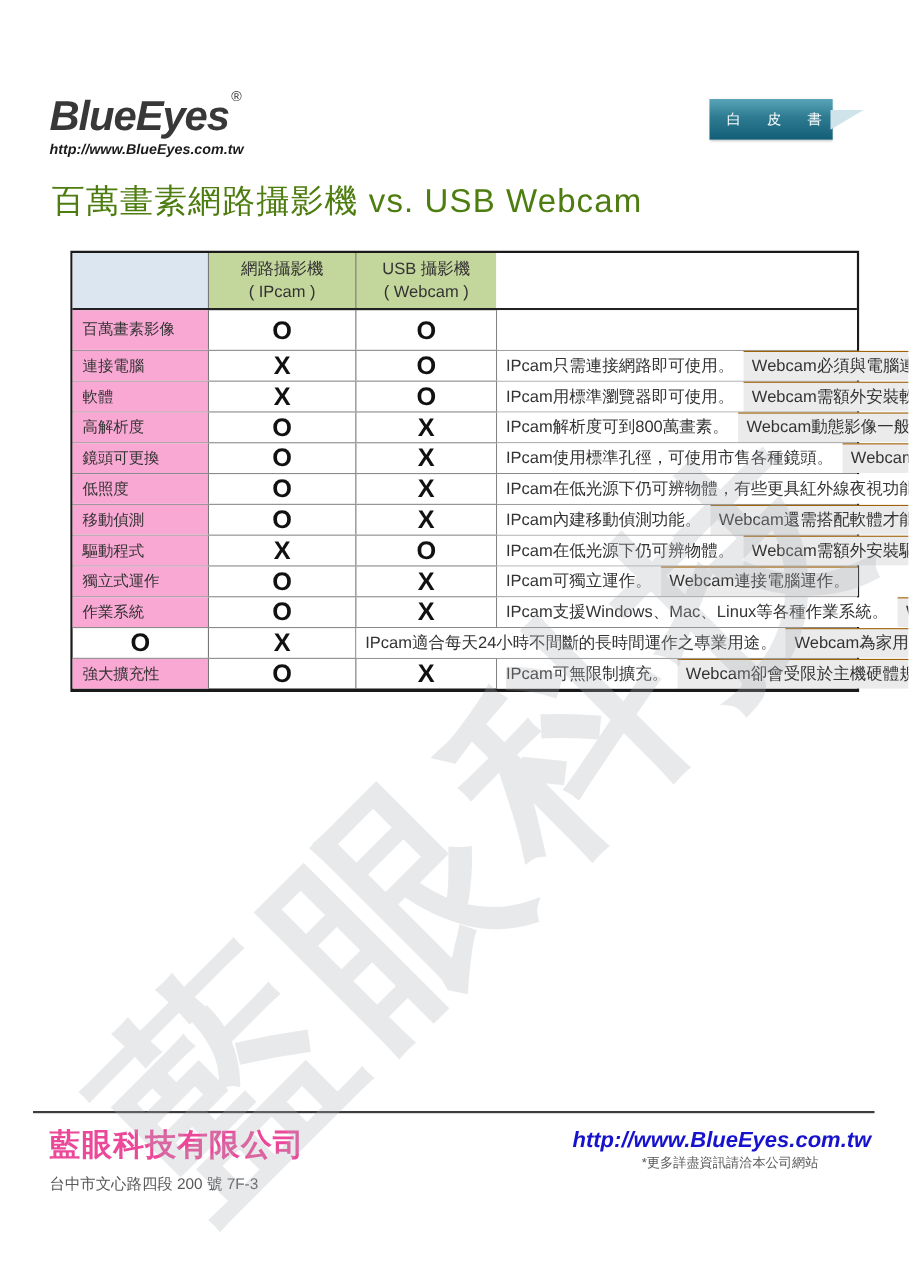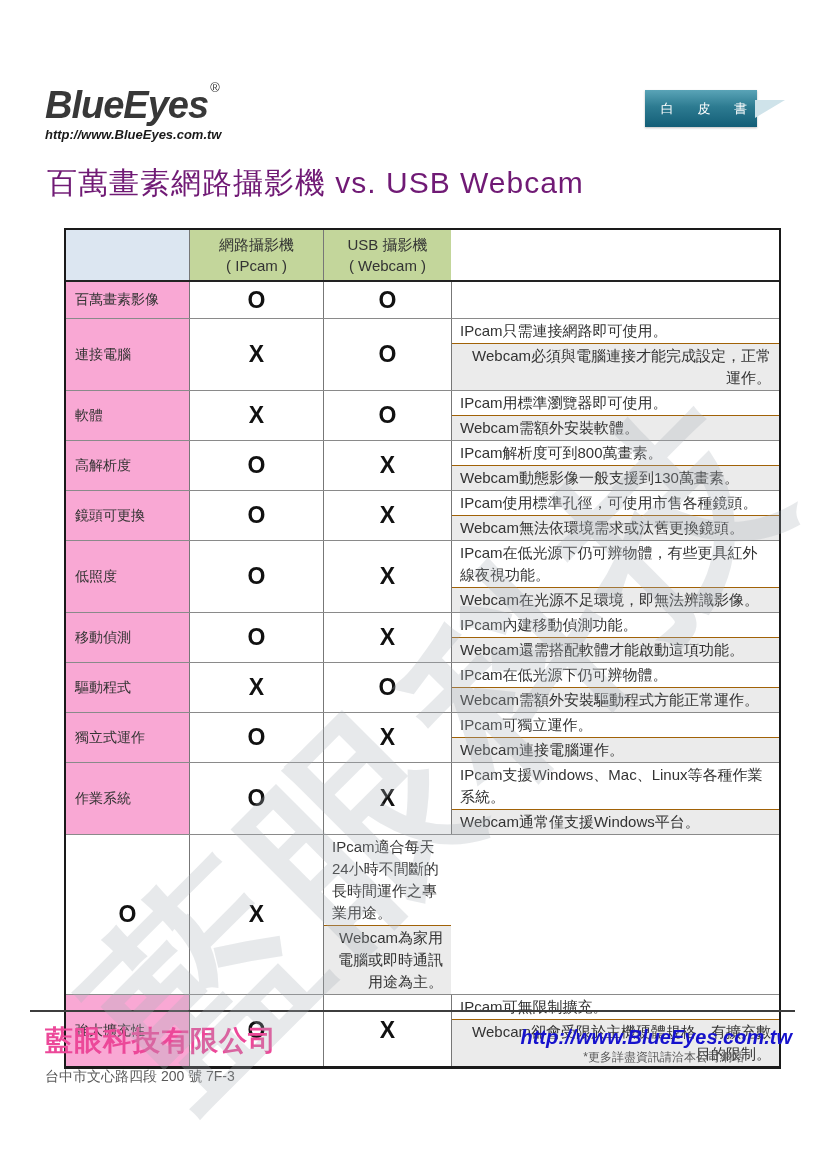--- a/index.html
+++ b/index.html
@@ -15,42 +15,42 @@
 
   .badge { position:absolute; left:645px; top:90px; width:112px; height:37px;
            background:linear-gradient(180deg,#5aa4b7 0%, #2d7b91 45%, #135e77 100%);
            display:flex; align-items:center; justify-content:flex-end;
            box-shadow:0 1px 2px rgba(0,0,0,.25); }
   .badge-label { color:#fff; font-size:13px; letter-spacing:10px; padding-left:10px; }
   .badge-fold2 { position:absolute; left:755px; top:100px; width:0; height:0;
                  border-top:18px solid #cfe3ea; border-right:30px solid transparent; }
 
   
-  .title { position:absolute; left:47px; top:163px; font-size:30px; font-weight:500; color:#701a75; letter-spacing:1px; }
+  .title { position:absolute; left:47px; top:163px; font-size:30px; font-weight:500; color:#4d7c0f; letter-spacing:1px; }
 
   
   .table-wrap { position:absolute; left:40px; top:228px; width:717px;margin-left:24px; }
   .watermark { position:absolute; left:70px; top:690px; z-index:5; pointer-events:none;
                font-size:205px; font-weight:700; white-space:nowrap; letter-spacing:14px;
                color:rgba(168,176,184,0.28); transform:rotate(-45deg); transform-origin:0 50%; }
   .tbl { border:2px solid #1a1a1a; border-bottom-width:3px; background:#fff; }
   .trow, .thead { display:grid; grid-template-columns:123px 134px 128px 1fr; }
   .thead { border-bottom:2px solid #222; height:52px; }
   .thead .hc { display:flex; flex-direction:column; align-items:center; justify-content:center;
                font-size:15px; color:#333; line-height:21px; }
   .hc.blank { background:#dce6f1; }
   .hc.green { background:#c3d69b; }
   .thead .hc + .hc, .trow > div + div { border-left:1px solid #777; }
   .trow { border-top:1px solid #8a8a8a; }
   .trow:first-of-type { border-top:none; }
   .c-label { background:#f9a8d4; display:flex; align-items:center; padding-left:9px;
              font-size:14px; color:#333; }
   .c-mark { display:flex; align-items:center; justify-content:center;
             font-size:23px; font-weight:600; color:#111; }
-  .c-desc { display:flex; flex-direction:column; }
+  .c-desc { display:flex; flex-direction:row; }
   .sub { padding:1px 8px; font-size:15px; line-height:22px; color:#333; flex:1 0 auto;
          display:flex; align-items:center; }
   .sub.ip { background:#fff; }
   .sub.web { background:#ebebeb; }
   .sub + .sub { border-top:1px solid #a16207;text-align:right; }
   .sub.empty { min-height:36px; }
 
   
   .f-rule { position:absolute; left:30px; top:1010px; width:765px; border-top:2px solid #3d3d3d; }
   .f-left { position:absolute; left:45px; top:1022px; }

